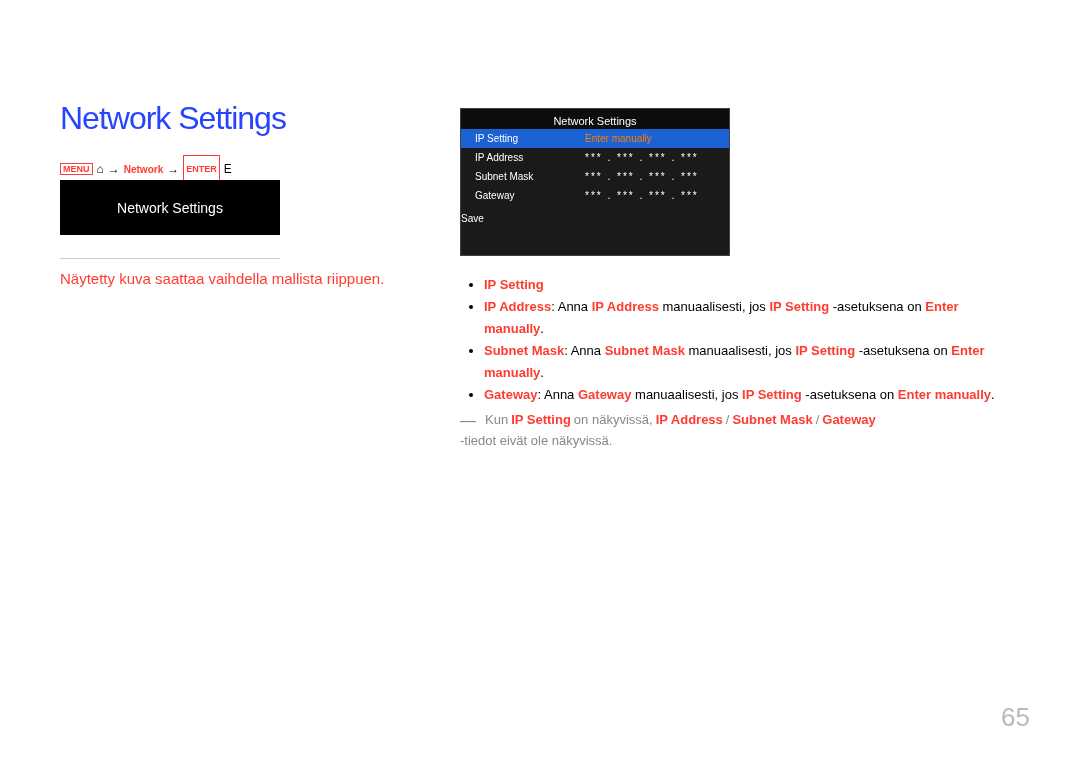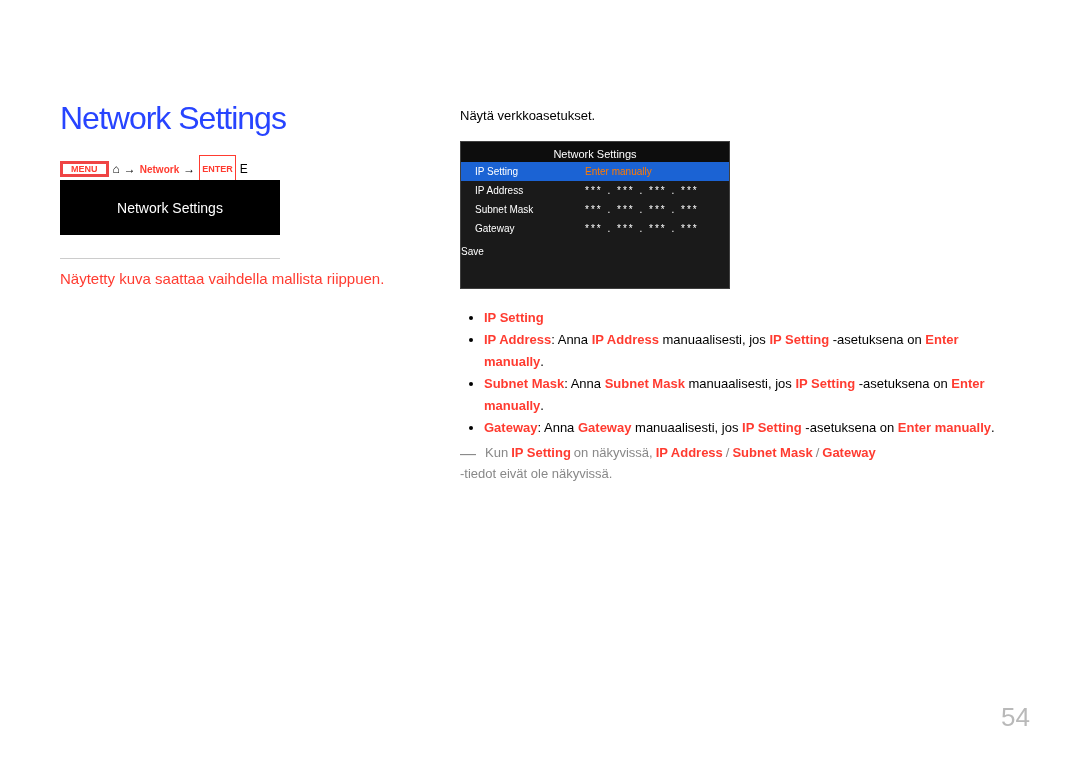--- a/index.html
+++ b/index.html
@@ -133,39 +133,38 @@
       color: #b9b9b9;
       font-weight: 300;
     }
   </style>
 </head>
 <body>
 
 <div class="page-title">Network Settings</div>
 
 <div class="nav-line">
-  <span class="bold-red" style="font-size:9px;border:3px solid #ef4444;padding:0 8px;text-align:center;">MENU</span>
+  <span class="bold-red" style="font-size:9px;border:1px solid #ef4444;padding:0 2px;text-align:center;">MENU</span>
   <span>⌂</span>
   <span>→</span>
   <span class="bold-red" style="font-size:10px;">Network</span>
   <span>→</span>
   <span class="bold-red" style="font-size:9px;border:1px solid #ff3b30;padding:8px 2px;">ENTER</span>
   <span>E</span>
 </div>
 
 <div class="menu-box">
   <span>Network Settings</span>
 </div>
 
 <div class="hr"></div>
 
 <div class="disclaimer">Näytetty kuva saattaa vaihdella mallista riippuen.</div>
 
 <div class="right-col">
-  <div class="intro-text">Näytä verkkoasetukset.</div>
 
   <div class="settings-panel">
     <div class="panel-title">Network Settings</div>
     <div class="panel-row highlight">
       <span class="label">IP Setting</span>
       <span class="value-orange">Enter manually</span>
     </div>
     <div class="panel-row">
       <span class="label">IP Address</span>
       <span class="value">*** . *** . *** . ***</span>
@@ -206,13 +205,13 @@
     <span> on näkyvissä, </span>
     <span class="bold-red">IP Address</span>
     <span> / </span>
     <span class="bold-red">Subnet Mask</span>
     <span> / </span>
     <span class="bold-red">Gateway</span>
     <span> -tiedot eivät ole näkyvissä.</span>
   </div>
 </div>
 
-<div class="page-number">54</div>
+<div class="page-number">65</div>
 
 </body></html>

